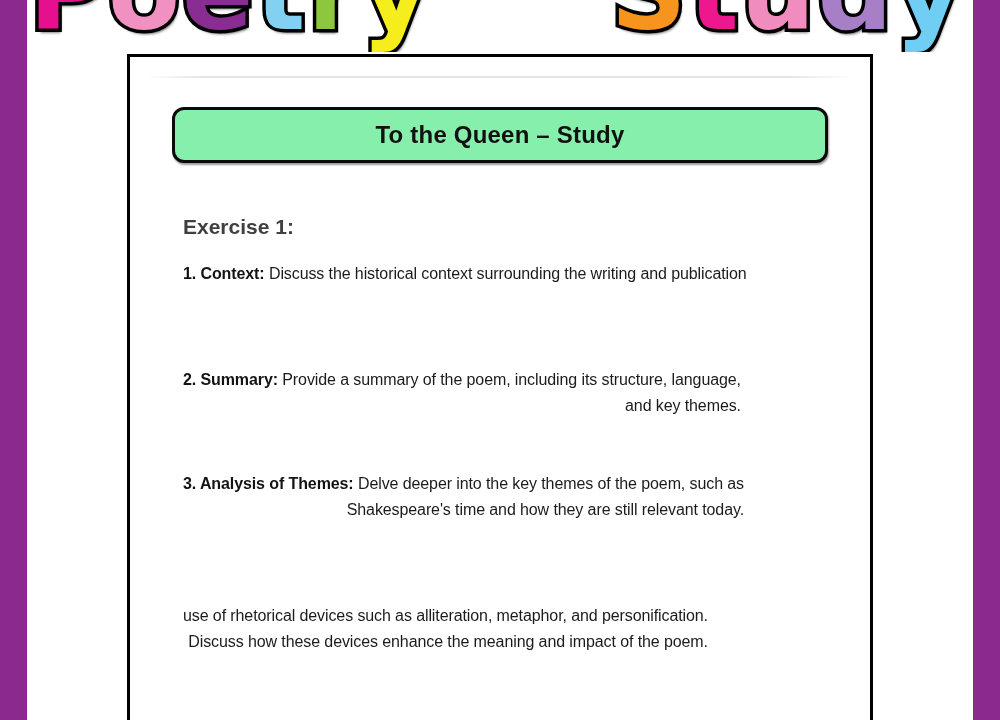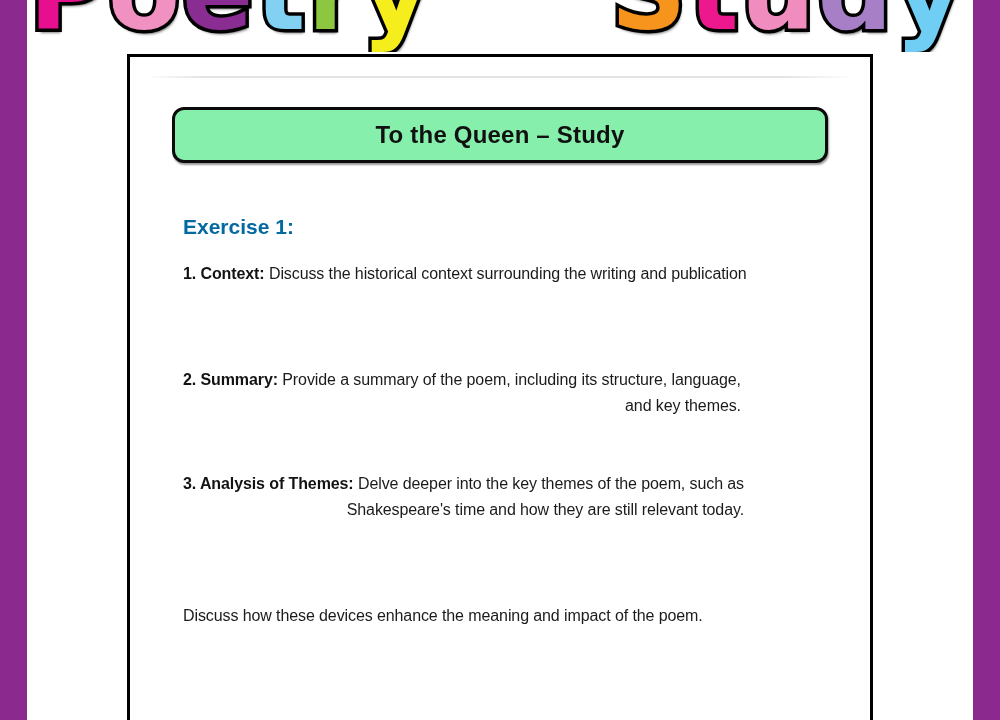--- a/index.html
+++ b/index.html
@@ -32,21 +32,21 @@
     background: linear-gradient(to right, rgba(228,228,226,0), #e4e4e2 8%, #e4e4e2 90%, rgba(228,228,226,0)); }
 
   .title-box {
     position: absolute; left: 42px; top: 50px; width: 650px; height: 50px;
     border: 3px solid #0a0a0a; border-radius: 12px; background: #86efac;
     box-shadow: 1px 2px 2px rgba(0,0,0,0.4);
     display: flex; align-items: center; justify-content: center;
   }
   .title-text { font-size: 24px; font-weight: bold; color: #111; letter-spacing: 0.2px; }
 
-  .heading { position: absolute; left: 53px; top: 158px; font-size: 21px; font-weight: bold; color: #0369a1; }
+  .heading { position: absolute; left: 53px; top: 158px; font-size: 21px; font-weight: bold; color: #404040; }
 
   .item { position: absolute; left: 53px; color: #1b1b1b; font-size: 16px; line-height: 26.4px; letter-spacing: -0.1px; white-space: nowrap; text-align: right; }
   .item b { color: #131313; }
   .item-0 { top: 204px; }
   .item-1 { top: 310px; }
   .item-2 { top: 414px; }
   .item-3 { top: 546px; }
 </style>
 </head>
 <body>
@@ -94,18 +94,19 @@
     <div class="line"><b>2. Summary: </b><span>Provide a summary of the poem, including its structure, language,</span></div>
   <div class="line">and key themes.</div>
         </div>
 
   <div class="item item-2">
     <div class="line"><b>3. Analysis of Themes: </b><span>Delve deeper into the key themes of the poem, such as</span></div>
           <div class="line">Shakespeare's time and how they are still relevant today.</div>
         </div>
 
   <div class="item item-3">
+  <div class="line">use of rhetorical devices such as alliteration, metaphor, and personification.</div>
           <div class="line">Discuss how these devices enhance the meaning and impact of the poem.</div>
         </div>
 </div>
   </div>
 
 </div>
 
 </body></html>

